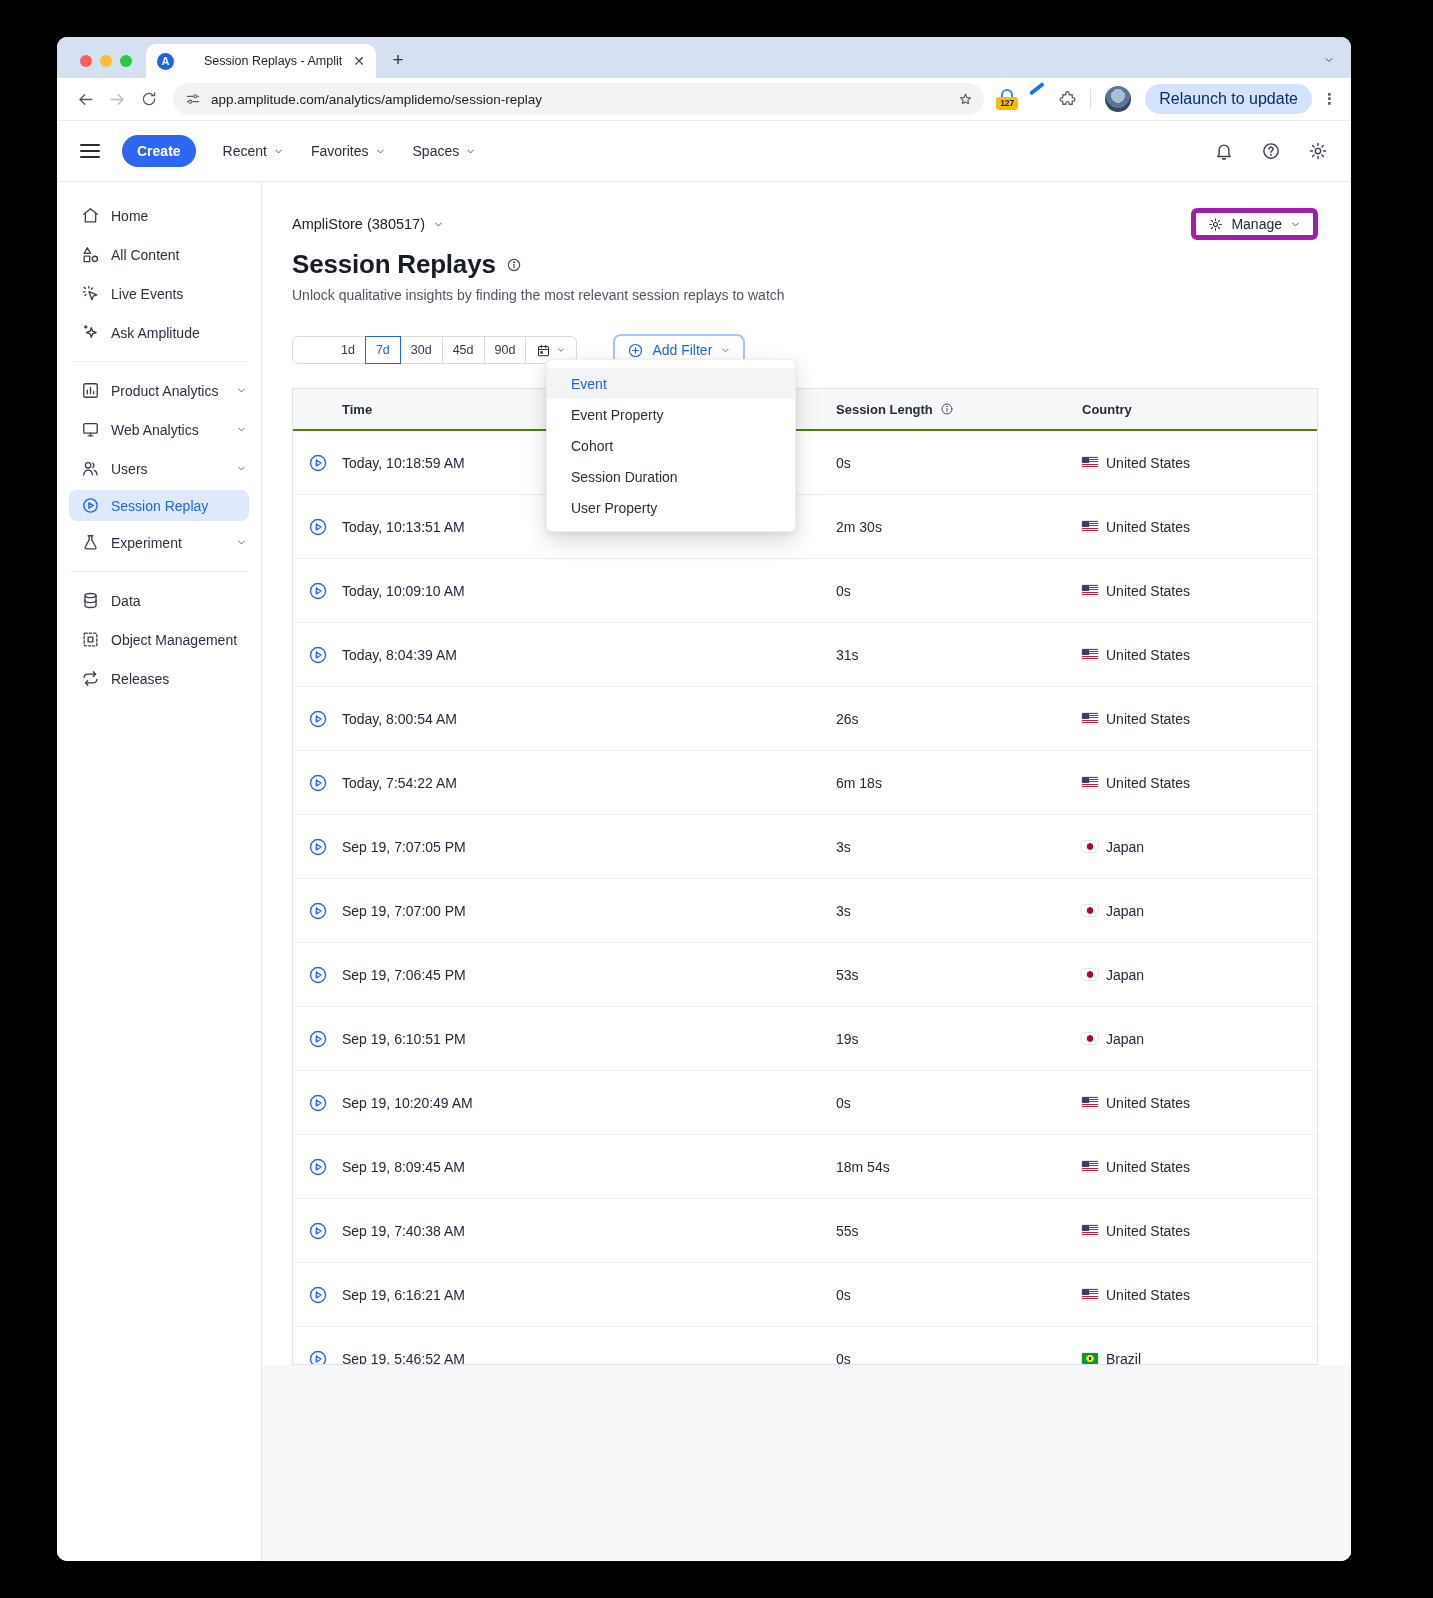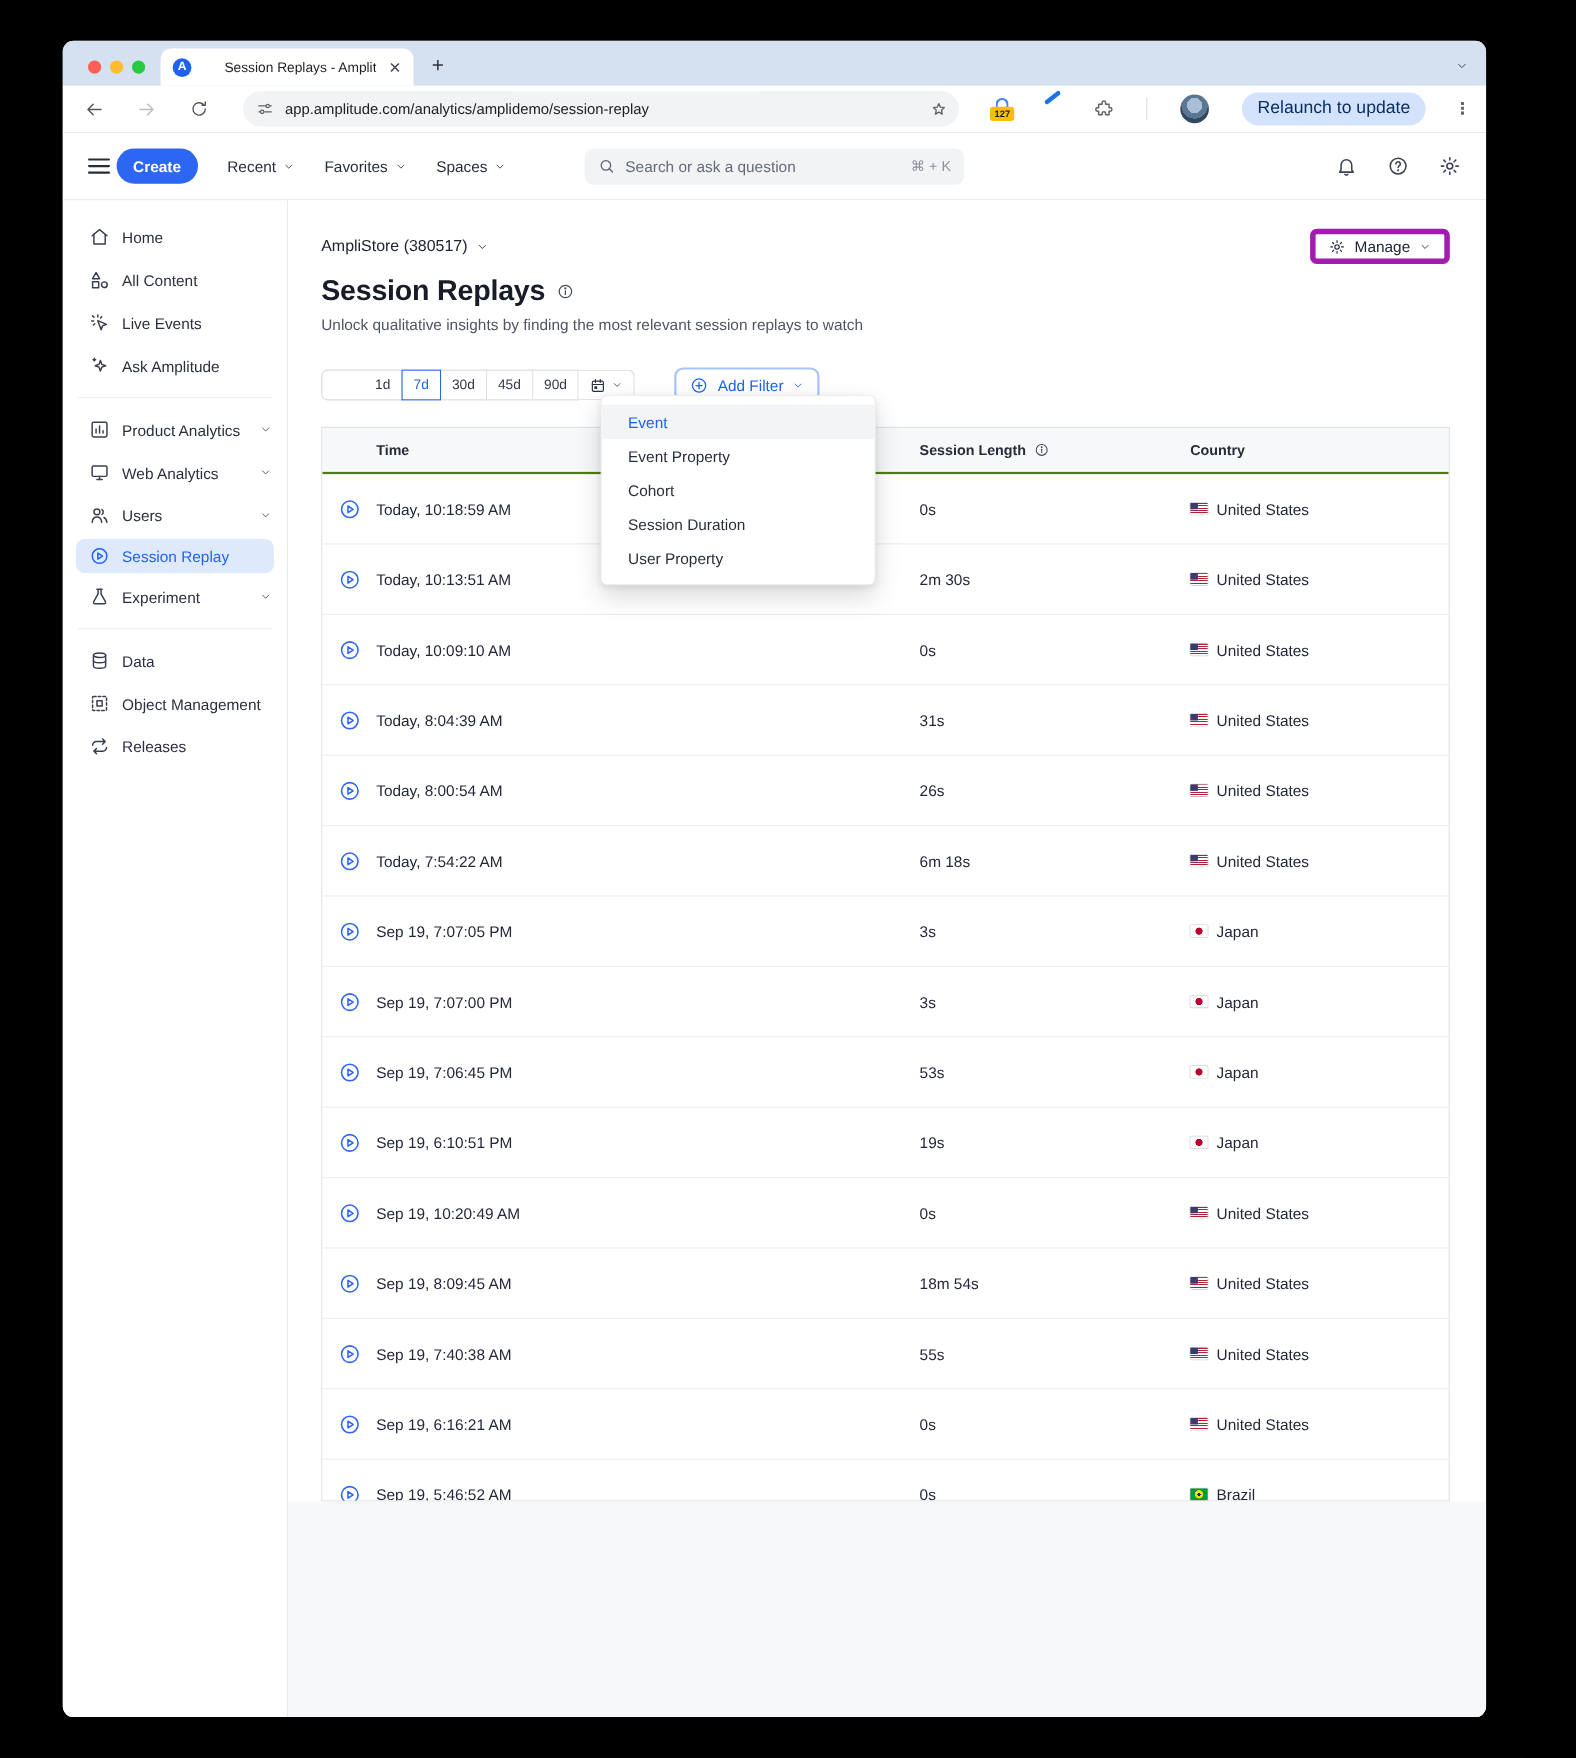--- a/index.html
+++ b/index.html
@@ -20,21 +20,21 @@
              font-weight:bold; display:flex; align-items:center; justify-content:center; flex:0 0 17px; }
   .tab-title { flex:1; font-size:12.5px; color:#1f2125; white-space:nowrap; overflow:hidden;margin-left:22px; }
   .tab-close { color:#444a52; font-size:14px; width:18px; height:18px; border-radius:50%;
                display:flex; align-items:center; justify-content:center; }
   .newtab { width:28px; height:28px; margin:0 0 4px 8px; border-radius:50%; display:flex;
             align-items:center; justify-content:center; color:#303438; font-size:19px; font-weight:300; }
   .tabsearch { margin-left:auto; margin-right:16px; margin-bottom:12px; color:#3a3f47; }
 
   
   .urlrow { height:43px; flex:0 0 43px; background:#fff; display:flex; align-items:center;
-            padding:0 12px 0 14px; gap:20px; border-bottom:1px solid #e8eaed; }
+            padding:0 12px 0 14px; gap:4px; border-bottom:1px solid #e8eaed; }
   .navbtn { width:28px; height:28px; display:flex; align-items:center; justify-content:center; color:#54575e; }
   .navbtn.disabled { color:#b9bcc1; }
   .omnibox { flex:1; height:32px; background:#f1f3f4; border-radius:16px; margin:0 6px;
              display:flex; align-items:center; padding:0 10px 0 12px; gap:10px; }
   .omni-url { flex:1; font-size:13.5px; color:#202124; white-space:nowrap; overflow:hidden; }
   .ext { width:26px; height:26px; display:flex; align-items:center; justify-content:center; color:#5f6368; }
   .badge127 { position:relative; width:22px; height:21px; }
   .badge127 .shackle { position:absolute; left:5px; top:0; width:12px; height:10px; border:2.5px solid #4285f4;
                        border-bottom:none; border-radius:6px 6px 0 0; }
   .badge127 .plate { position:absolute; left:0; bottom:0; width:22px; height:13px; background:#fbbc04;
@@ -48,21 +48,21 @@
             background:radial-gradient(circle at 50% 38%, #a9bdd4 0 7px, #5b7693 7px 12px, #32475f 12px); }
   .relaunch { height:30px; border-radius:15px; background:#d3e3fd; color:#0c2d62; font-size:16px;
               display:flex; align-items:center; padding:0 14px; margin-left:6px; white-space:nowrap; }
   .kebab { color:#5f6368; letter-spacing:0; font-size:15px; padding:0 2px 0 6px; font-weight:bold; }
 
   
   .appnav { height:61px; flex:0 0 61px; background:#fff; border-bottom:1px solid #e7e8ec;
             display:flex; align-items:center; padding:0 23px; position:relative; }
   .hamburger { width:20px; display:flex; flex-direction:column; gap:4px; }
   .hamburger i { height:2px; background:#272c37; border-radius:2px; display:block; }
-  .create-btn { margin-left:6px; background:#2c66f2; color:#fff; font-size:14px; font-weight:bold;
+  .create-btn { margin-left:22px; background:#2c66f2; color:#fff; font-size:14px; font-weight:bold;
                 border-radius:16px; padding:8px 15px; }
   .navmenu { margin-left:27px; font-size:14px; color:#2a2f3c; display:flex; align-items:center; gap:6px; }
   .chev { color:#2a2f3c; }
   .searchbox { position:absolute; left:50%; transform:translateX(-50%); width:345px; height:33px;
                background:#f1f3f5; border-radius:8px; display:flex; align-items:center; padding:0 12px; gap:9px; }
   .search-ph { flex:1; font-size:14px; color:#646b78; }
   .search-kbd { font-size:13px; color:#8c929e; }
   .nav-right { margin-left:auto; display:flex; align-items:center; gap:27px; color:#3c4150; }
 
   
@@ -221,28 +221,20 @@
         <svg class="ic chev" width="11" height="11" viewBox="0 0 24 24">
             <path d="M6 9l6 6 6-6"></path>
           </svg>
       </span>
       <span class="navmenu">
         <span>Spaces</span>
         <svg class="ic chev" width="11" height="11" viewBox="0 0 24 24">
             <path d="M6 9l6 6 6-6"></path>
           </svg>
       </span>
-      <div class="searchbox">
-        <svg class="ic" width="16" height="16" viewBox="0 0 24 24" style="color:#5a6170">
-          <circle cx="11" cy="11" r="6.5"></circle>
-            <path d="M15.7 15.7L20 20"></path>
-        </svg>
-        <span class="search-ph">Search or ask a question</span>
-        <span class="search-kbd">⌘ + K</span>
-      </div>
       <div class="nav-right">
         <span>
           <svg class="ic" width="20" height="20" viewBox="0 0 24 24">
               <path d="M6.2 16v-5.2a5.8 5.8 0 1 1 11.6 0V16l1.6 2.6H4.6z"></path>
               <path d="M10.4 21a1.9 1.9 0 0 0 3.2 0"></path>
             </svg>
         </span>
         <span>
           <svg class="ic" width="20" height="20" viewBox="0 0 24 24">
               <circle cx="12" cy="12" r="8.6"></circle>

